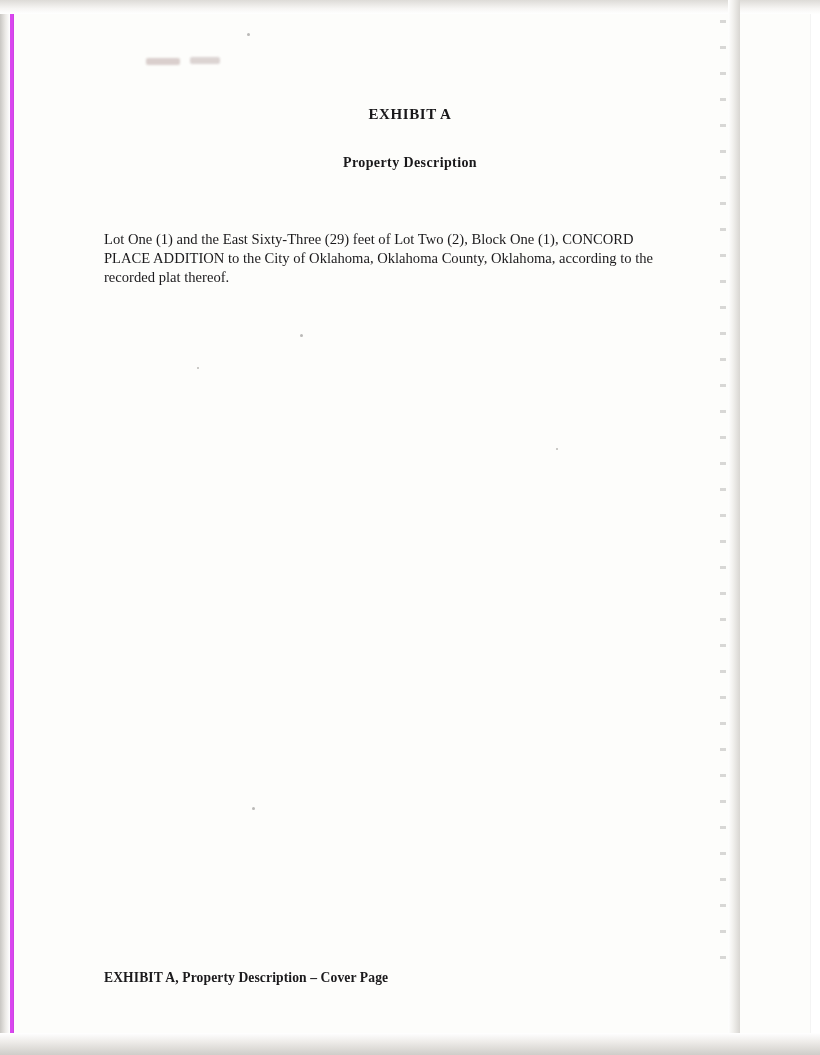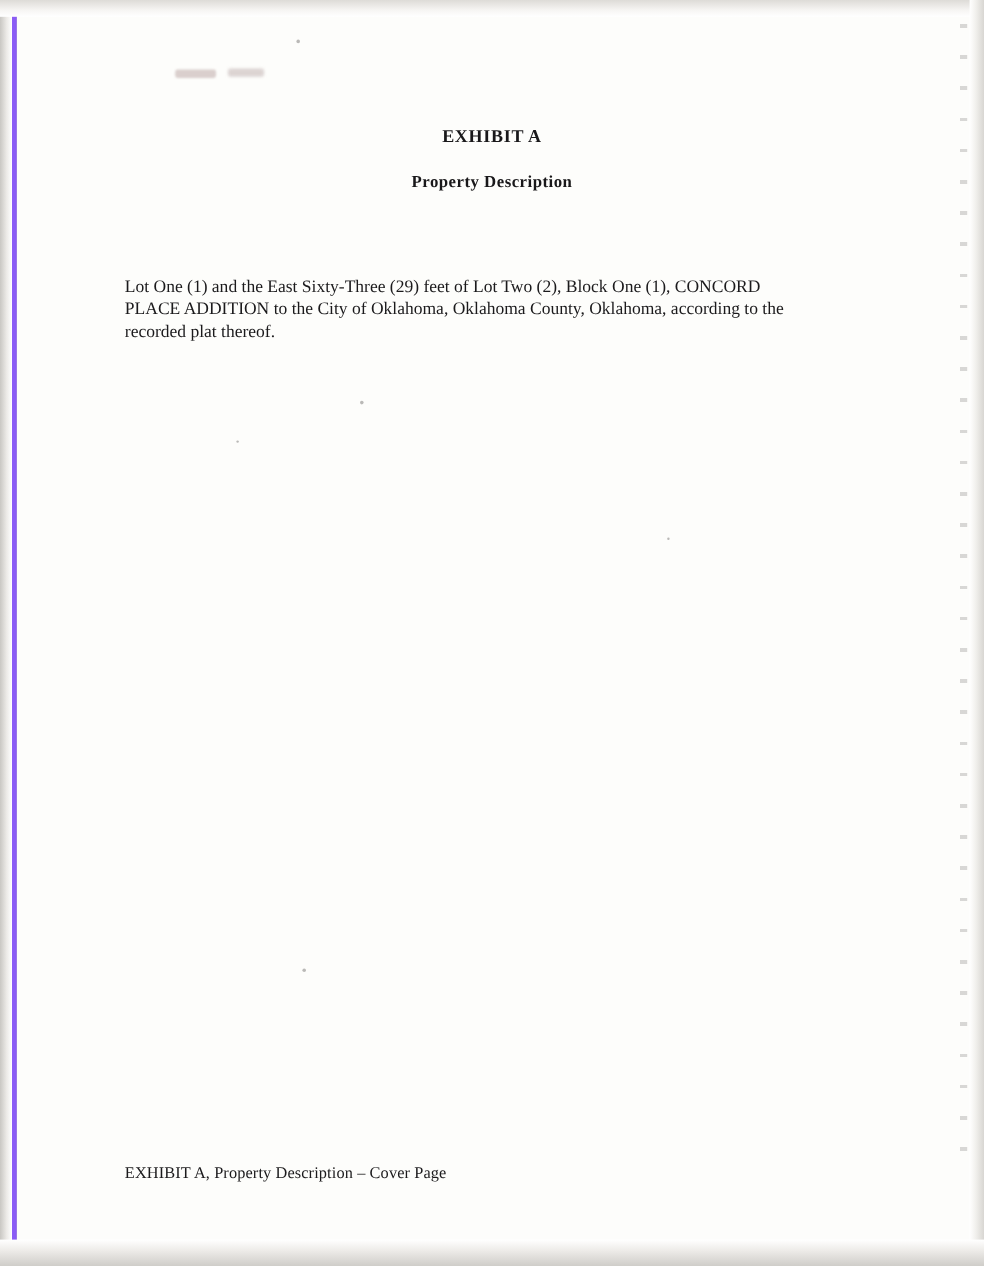--- a/index.html
+++ b/index.html
@@ -9,23 +9,23 @@
   }
   body {
     width: 820px;
     height: 1055px;
     overflow: hidden;
     font-family: "Liberation Serif", serif;
   }
 
   #page {
     position: relative;
-    width: 820px;
-    height: 1055px;
-    background: #8b5cf6;
+    width: 740px;
+    height: 1055px;
+    background: #d946ef;
   }
 
   
   #scan-sheet {
     position: absolute;
     left: 14px;
     top: 12px;
     width: 796px;
     height: 1022px;
     background: #fdfdfb;
@@ -128,21 +128,21 @@
     text-align: center;
     font-size: 15px;
     font-weight: bold;
     letter-spacing: 0.6px;
     color: #19181a;
   }
 
   #property-description-heading {
     position: absolute;
     left: 0;
-    top: 145px;
+    top: 155px;
     width: 820px;
     text-align: center;
     font-size: 14px;
     font-weight: bold;
     letter-spacing: 0.4px;
     color: #19181a;
   }
 
   #legal-description {
     position: absolute;
@@ -153,21 +153,21 @@
     line-height: 19.4px;
     color: #1b1a1c;
     text-align: left;
   }
 
   #footer-note {
     position: absolute;
     left: 104px;
     top: 970px;
     font-size: 13.6px;
-    font-weight: normal;
+    font-weight: bold;
     color: #1b1a1c;
     letter-spacing: 0.1px;
   }
 </style>
 </head>
 <body>
 
 <div id="page">
 
   <div id="scan-sheet"></div>

